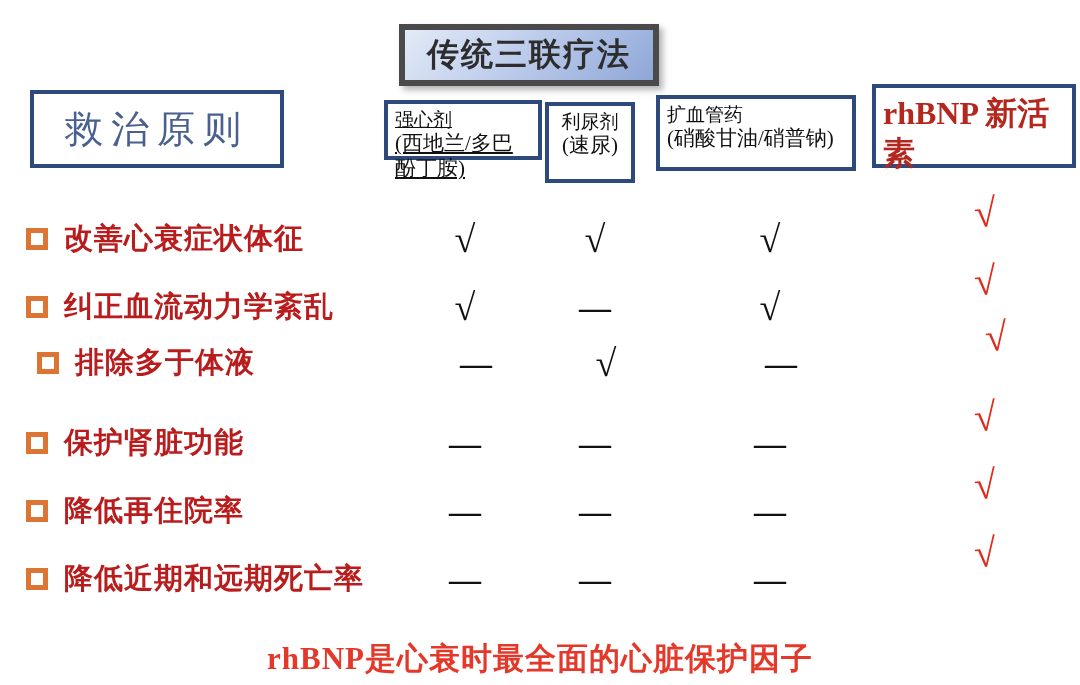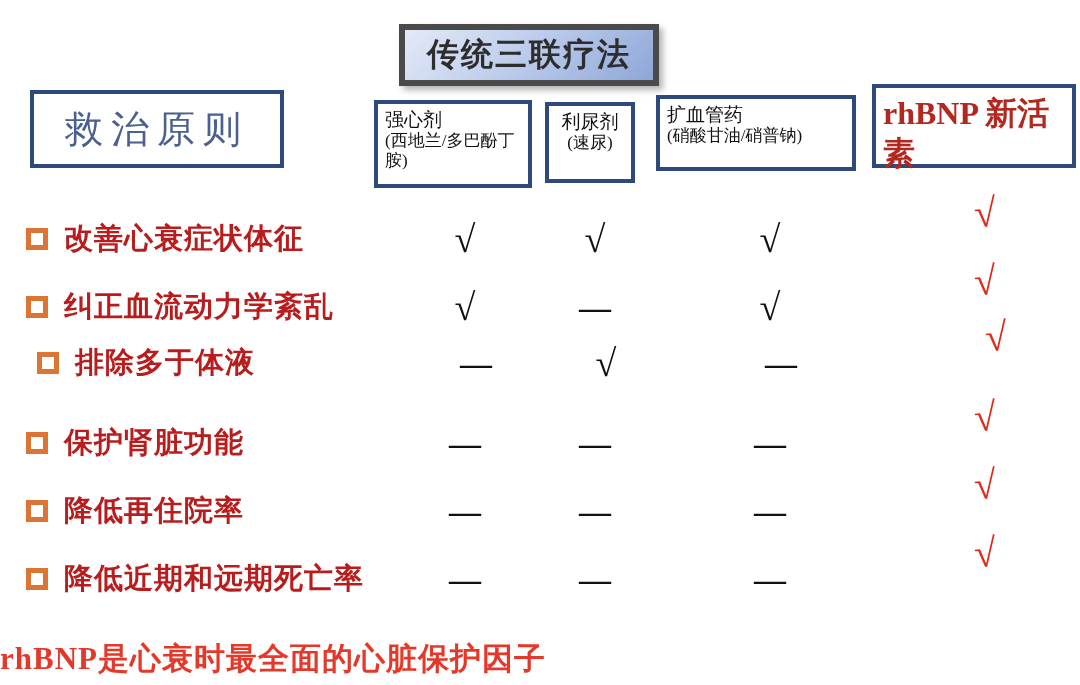--- a/index.html
+++ b/index.html
@@ -62,22 +62,22 @@
     position: absolute;
     border: 4px solid #2e4a7c;
     background: #ffffff;
     box-sizing: border-box;
     padding: 5px 7px;
     font-family: "Liberation Serif", "DejaVu Serif", serif;
     color: #111111;
     line-height: 1.18;
   }
   .col-header .col-title { font-size: 19px; }
-  .col-header .col-sub   { font-size: 17px; }
-  .col-1 { left: 374px; top: 100px; width: 158px; height: 88px; }
+  .col-header .col-sub   { font-size: 21px; }
+  .col-1 { left: 384px; top: 100px; width: 158px; height: 60px; text-decoration: underline; }
   .col-2 { left: 545px; top: 102px; width: 90px;  height: 81px; text-align: center; }
   .col-3 { left: 656px; top: 95px;  width: 200px; height: 76px; }
   .col-4 { left: 872px; top: 84px;  width: 204px; height: 84px; }
   .col-4 .col-title {
     font-size: 32px;
     font-weight: bold;
     color: #b3271e;
     line-height: 1.25;
   }
 
@@ -120,20 +120,21 @@
     color: #e02a1a;
     font-size: 40px;
     transform: translateY(-50%) translateY(-26px) rotate(-4deg);
   }
 
   
   .footer {
     position: absolute;
     left: 0; top: 638px;
     width: 1080px;
+    text-align: center;
     font-family: "Liberation Serif", "DejaVu Serif", serif;
     font-size: 31px;
     font-weight: 600;
     color: #e4392a;
     letter-spacing: 1px;
   }
 </style>
 </head>
 <body>
 

